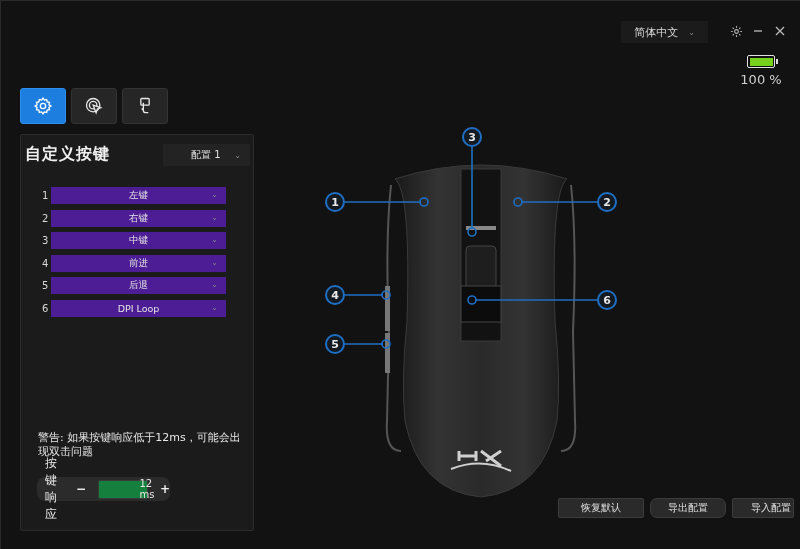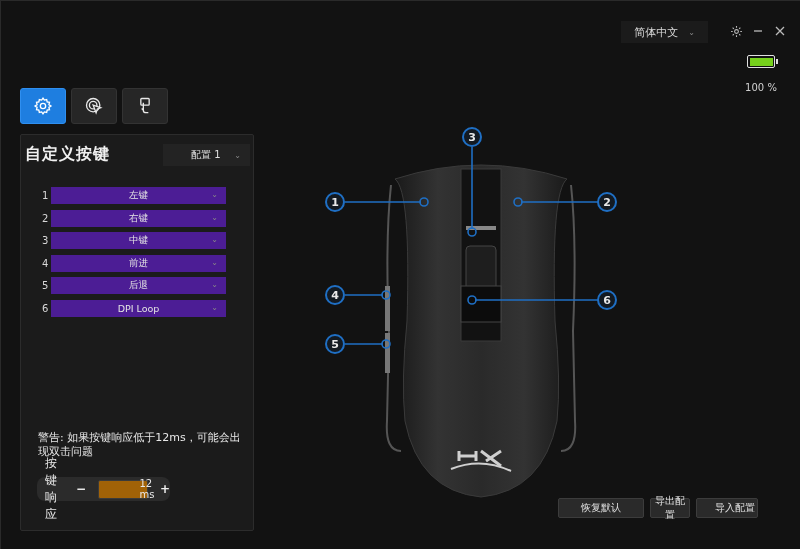--- a/index.html
+++ b/index.html
@@ -21,21 +21,21 @@
   .lang-select .lbl { margin-right: 10px; }
   .chev { font-size: 8px; color: #888; }
   .win-btn { position: absolute; top: 10px; width: 16px; height: 16px; color: #bbb; display:flex; align-items:center; justify-content:center; cursor:pointer; }
   .battery-wrap { position: absolute; left: 738px; top: 54px; width: 44px; text-align: center; }
   .battery {
     width: 28px; height: 13px; border: 1.5px solid #e0e0e0; border-radius: 2px;
     margin: 0 auto; position: relative; padding: 1.5px;
   }
   .battery::after { content: ""; position: absolute; right: -4px; top: 3px; width: 2px; height: 5px; background: #e0e0e0; }
   .battery .fill { width: 100%; height: 100%; background: #76d11c; }
-  .battery-text { font-size: 10px; color: #d0d0d0; margin-top: 14px; }
+  .battery-text { font-size: 13px; color: #d0d0d0; margin-top: 4px; }
 
   .tabs { position: absolute; left: 19px; top: 87px; display: flex; gap: 5px; }
   .tab {
     width: 46px; height: 36px; border-radius: 3px; background: #262626;
     border: 1px solid #333; display: flex; align-items: center; justify-content: center; cursor: pointer;
   }
   .tab.active { background: #1e7ee0; border-color: #2f8ff0; }
 
   .panel {
     position: absolute; left: 19px; top: 133px; width: 234px; height: 397px;
@@ -63,21 +63,21 @@
     position: absolute; left: 17px; top: 296px; width: 210px; font-size: 11px; line-height: 14px; color: #e8e8e8;
   }
   .debounce {
     position: absolute; left: 16px; top: 342px; width: 133px; height: 24px;
     background: #2b2b2b; border-radius: 8px; display: flex; align-items: center; font-size: 12px;
   }
   .debounce .lbl { margin-left: 8px; color: #e8e8e8; }
   .debounce .btn { width: 14px; text-align: center; cursor: pointer; color: #f0f0f0; font-weight: bold; }
   .debounce .minus { margin-left: 8px; }
   .debounce .val {
-    width: 36px; height: 19px; border: 1px solid #3a3a3a; background: #a16207; border-radius: 2px;
+    width: 36px; height: 19px; border: 1px solid #3a3a3a; background: #15803d; border-radius: 2px;
     font-size: 10px; display: flex; align-items: center; justify-content: center; margin: 0 12px; color: #e8e8e8; padding-left: 48px;
   }
 
   .mouse-area { position: absolute; left: 310px; top: 120px; width: 340px; height: 390px; }
   .callout {
     position: absolute; width: 20px; height: 20px; border-radius: 50%;
     border: 2px solid #1f6fc4; background: #131a22; color: #e8e8e8;
     font-size: 11px; font-weight: bold; display: flex; align-items: center; justify-content: center; cursor: pointer;
   }
   .bottom-buttons { position: absolute; top: 497px; left: 557px; display: flex; gap: 6px; text-align: center; }
@@ -254,15 +254,15 @@
   <div class="callout" style="left:14px;top:71px;">1</div>
   <div class="callout" style="left:286px;top:71px;">2</div>
   <div class="callout" style="left:151px;top:6px;">3</div>
   <div class="callout" style="left:14px;top:164px;">4</div>
   <div class="callout" style="left:14px;top:213px;">5</div>
   <div class="callout" style="left:286px;top:169px;">6</div>
 </div>
 
 <div class="bottom-buttons">
   <div class="bbtn" style="width:86px;">恢复默认</div>
-  <div class="bbtn" style="width:40px;">导出配置</div>
+  <div class="bbtn" style="width:76px;border-radius:7px;">导出配置</div>
   <div class="bbtn" style="width:62px;padding-left:16px;">导入配置</div>
 </div>
 
 </body></html>

